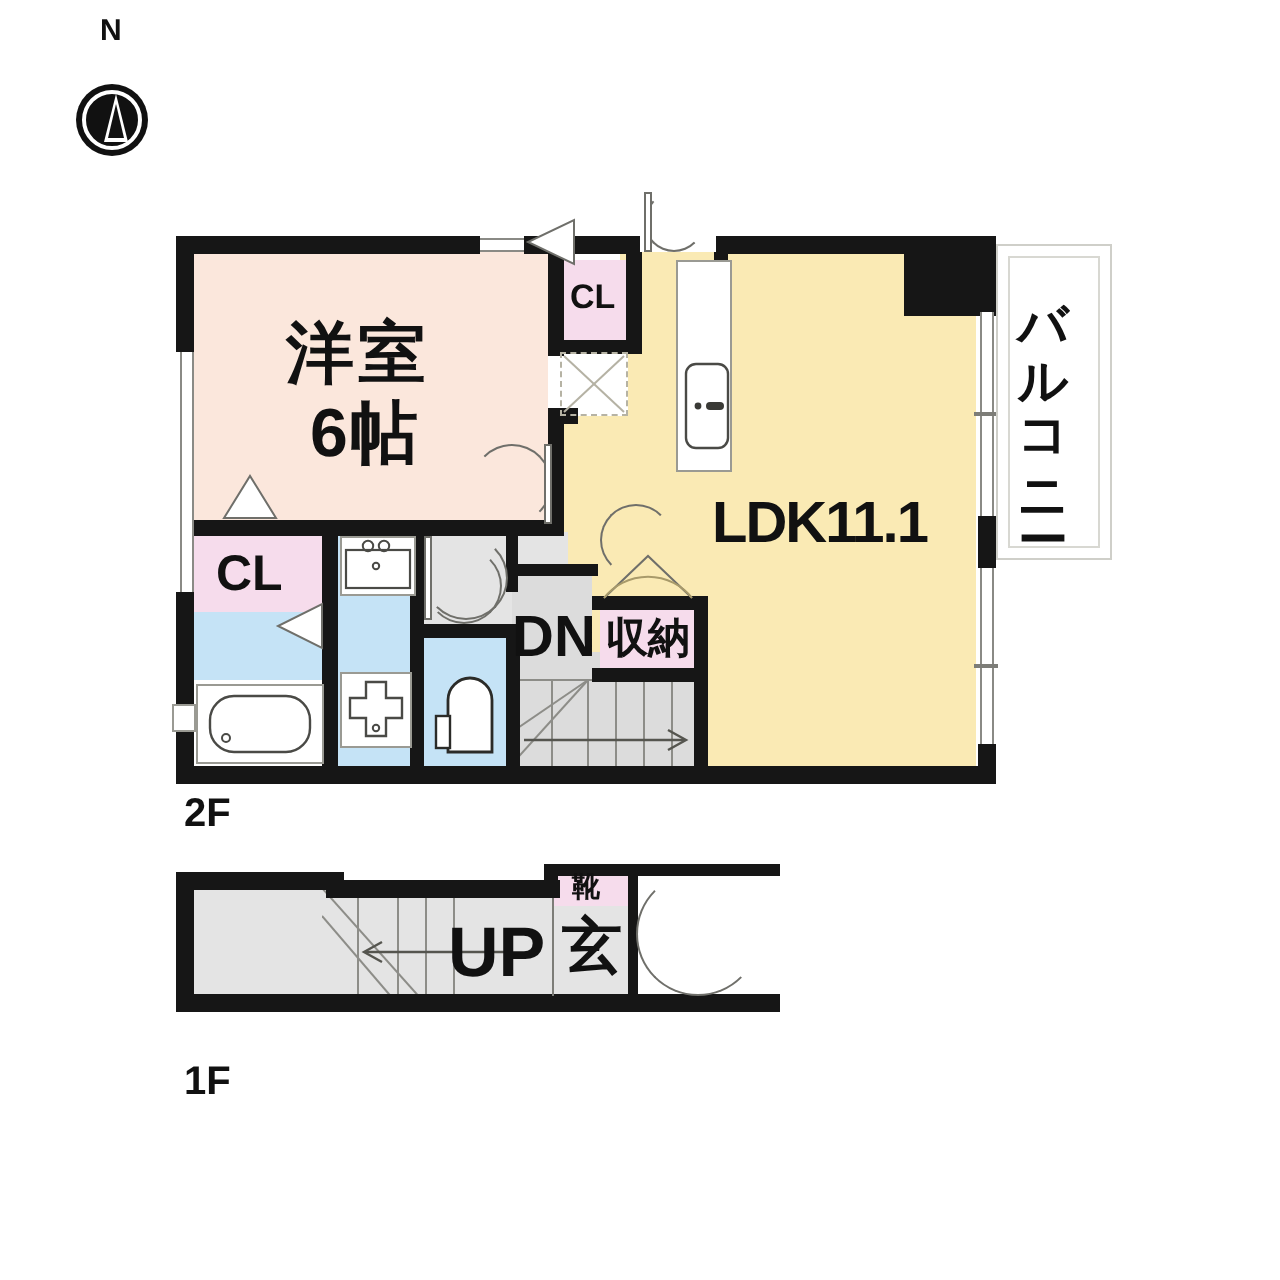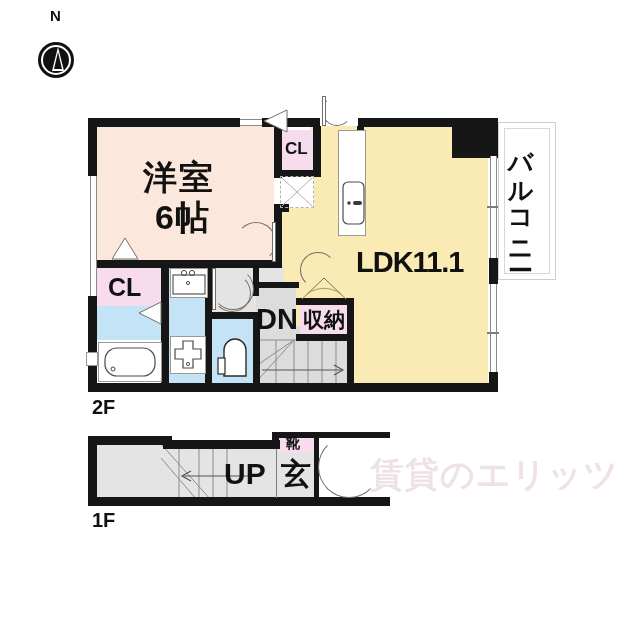--- a/index.html
+++ b/index.html
@@ -315,24 +315,23 @@
     <div class="wall" style="left:272px;top:432px;width:7px;height:17px;"></div>
     <div class="wall" style="left:272px;top:432px;width:118px;height:6px;"></div>
     <div class="wall" style="left:88px;top:436px;width:9px;height:70px;"></div>
     <div class="wall" style="left:88px;top:497px;width:302px;height:9px;"></div>
     <div class="wall" style="left:314px;top:436px;width:5px;height:62px;"></div>
 
     <div class="arc arc-bl" style="left:318px;top:436px;width:62px;height:62px;"></div>
 
     <div class="vline" style="left:276px;top:449px;width:1.2px;height:49px;"></div>
 
-    <div class="lbl" style="left:224px;top:459px;font-size:30px;">UP</div>
+    <div class="lbl" style="left:224px;top:459px;font-size:35px;">UP</div>
     <div class="lbl" style="left:281px;top:459px;font-size:30px;">玄</div>
     <div class="lbl" style="left:286px;top:436px;font-size:14px;">靴</div>
 
-    <div class="floor-tag" style="left:92px;top:509px;">1F</div>
+    <div class="floor-tag" style="left:92px;top:530px;">1F</div>
   </div>
 
   <div id="watermark">
-    <div class="wm-text">賃貸のエリッツ</div>
   </div>
 
 </div>
 
 </body></html>

